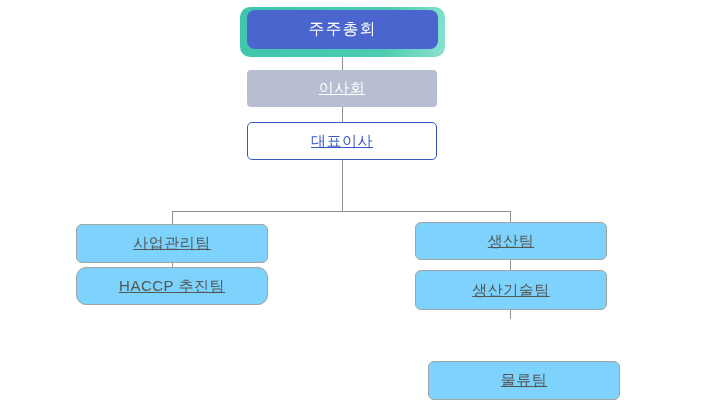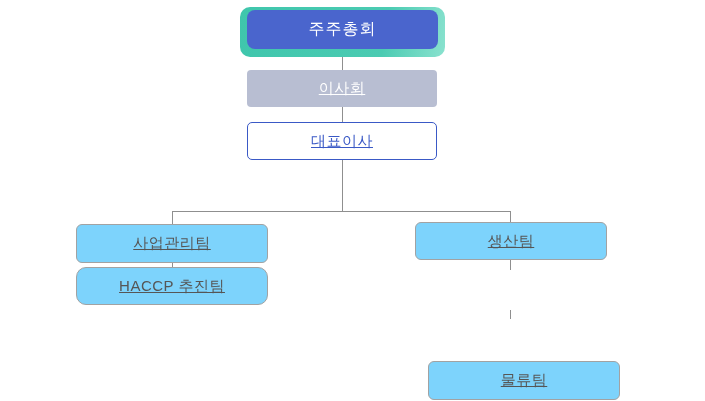--- a/index.html
+++ b/index.html
@@ -106,15 +106,16 @@
   </div>
 
   <div class="node board-box">이사회</div>
 
   <div class="node ceo-box">대표이사</div>
 
   <div class="node team-box t1">사업관리팀</div>
   <div class="node team-box t2">HACCP 추진팀</div>
 
   <div class="node team-box t3">생산팀</div>
+  <div class="node team-box t4">생산기술팀</div>
   <div class="node team-box t5">물류팀</div>
 
 </div>
 
 </body></html>

